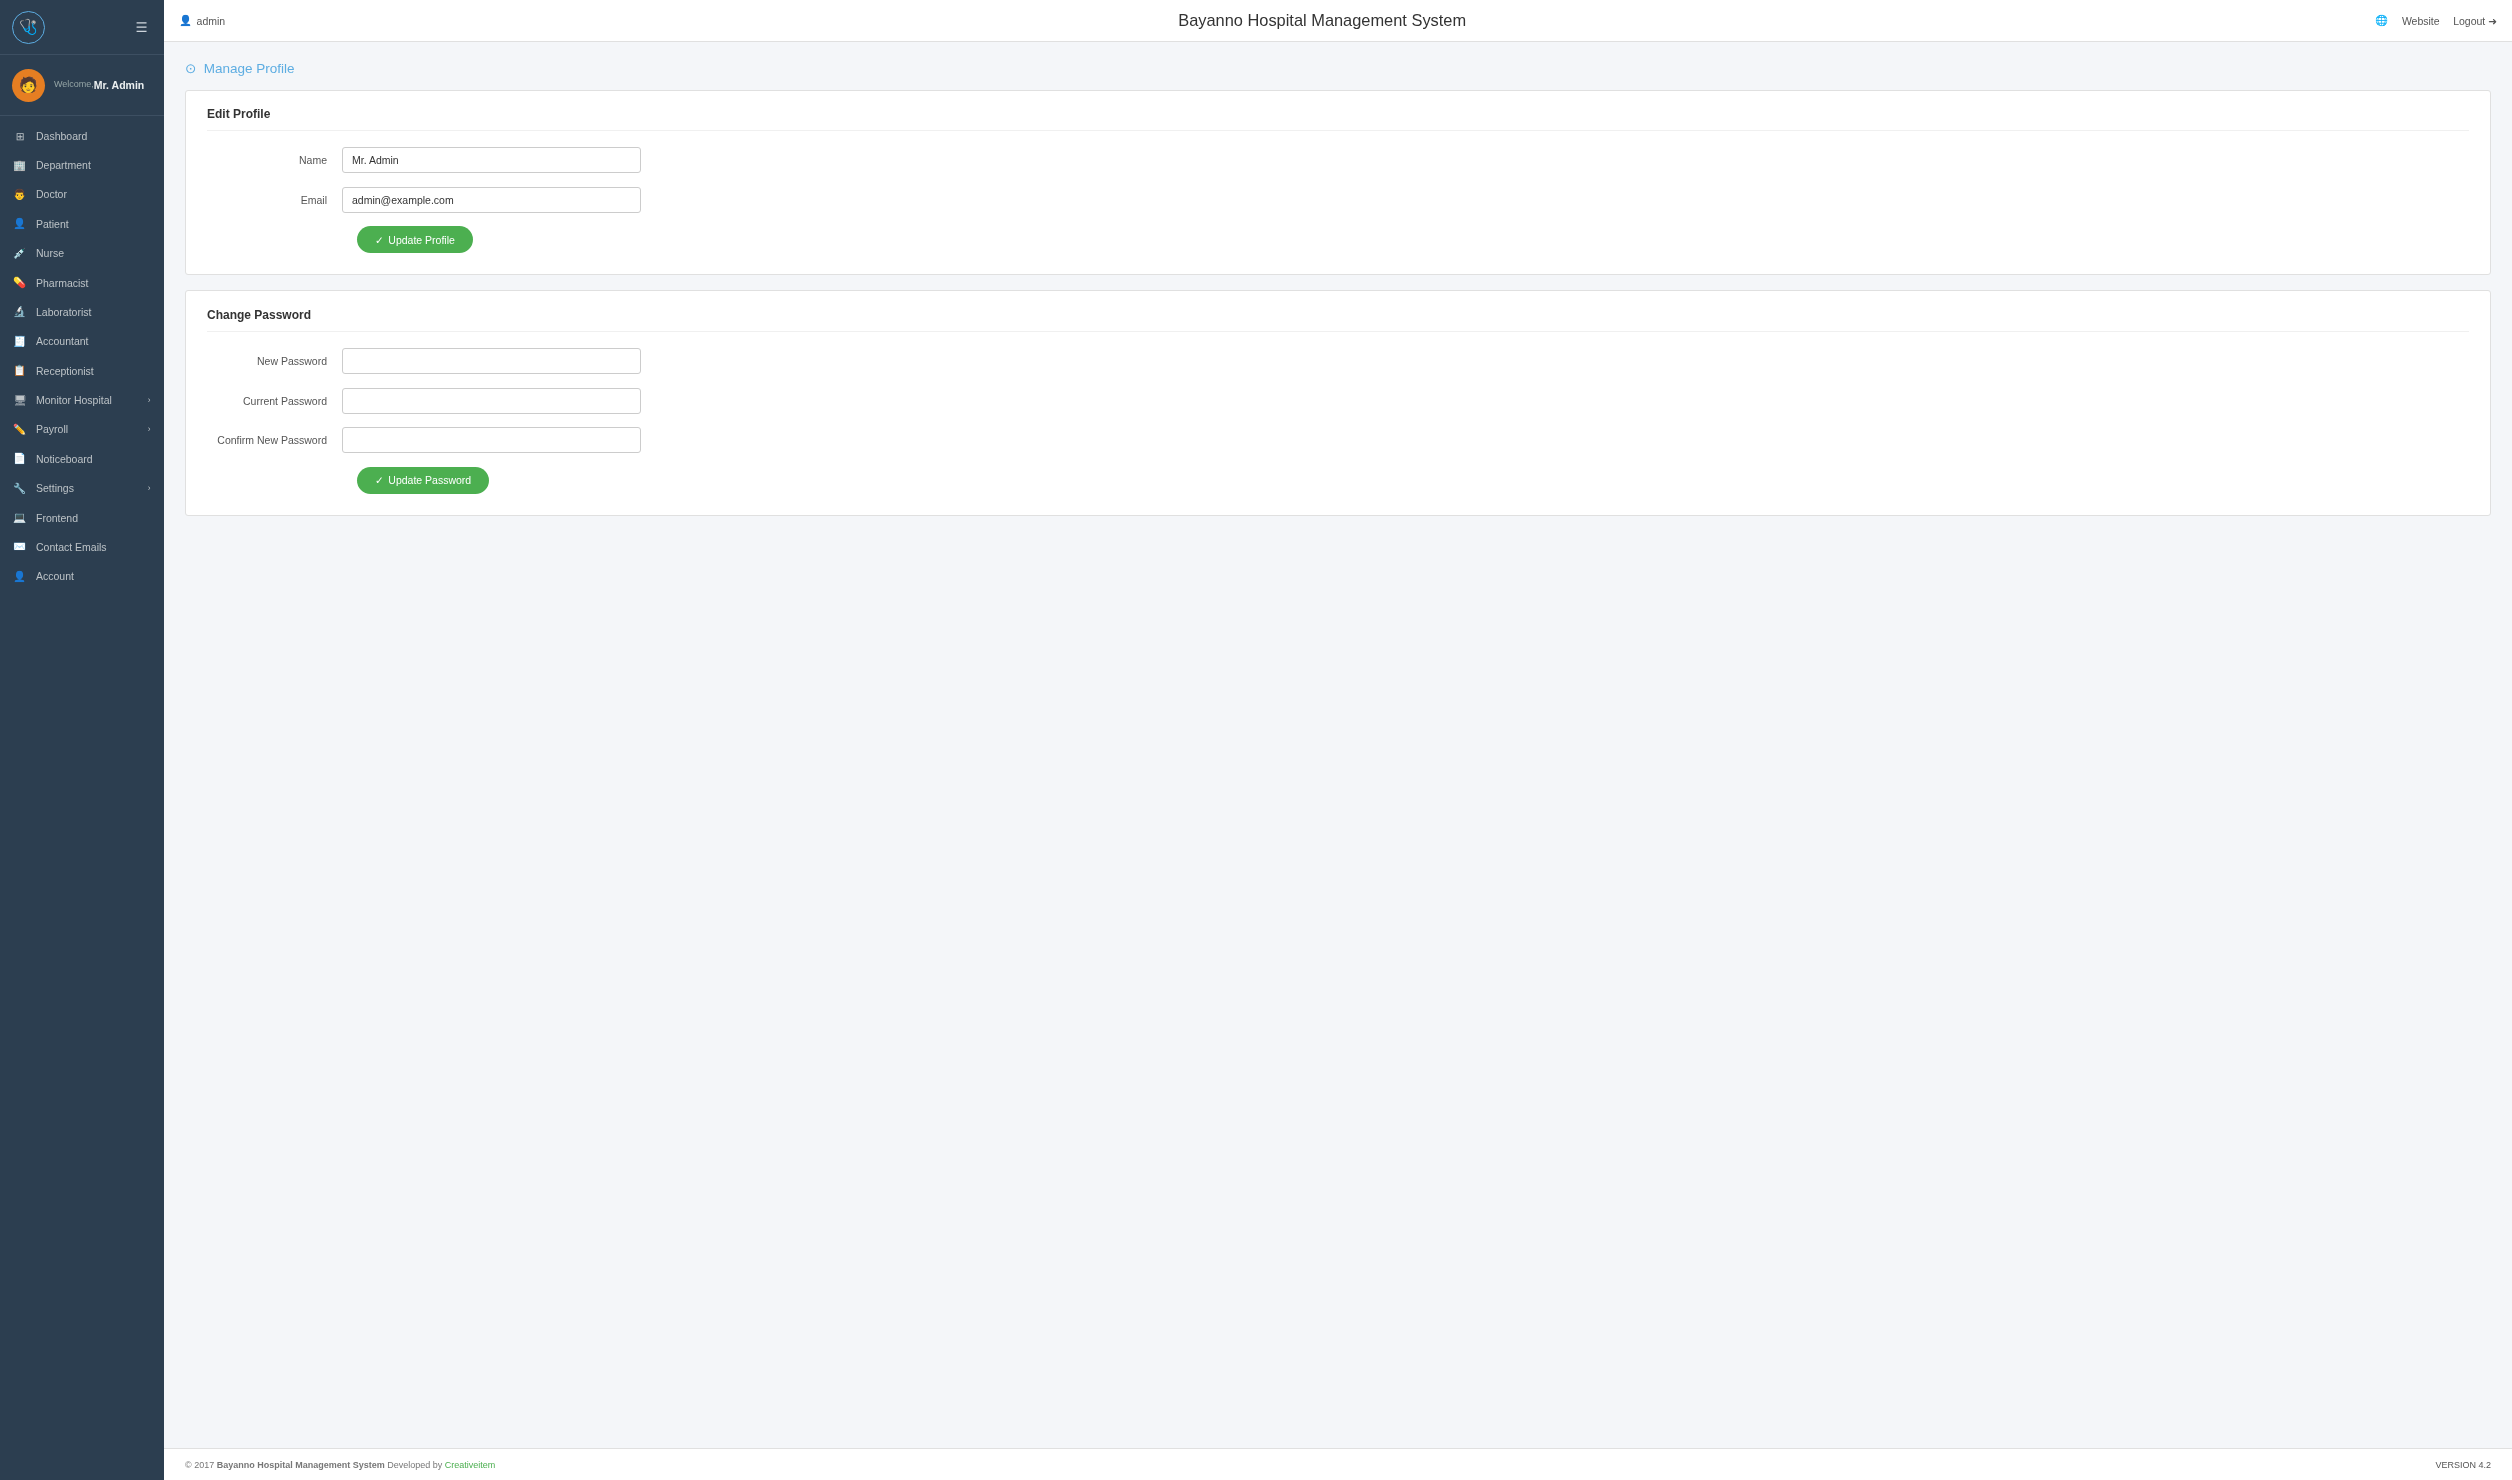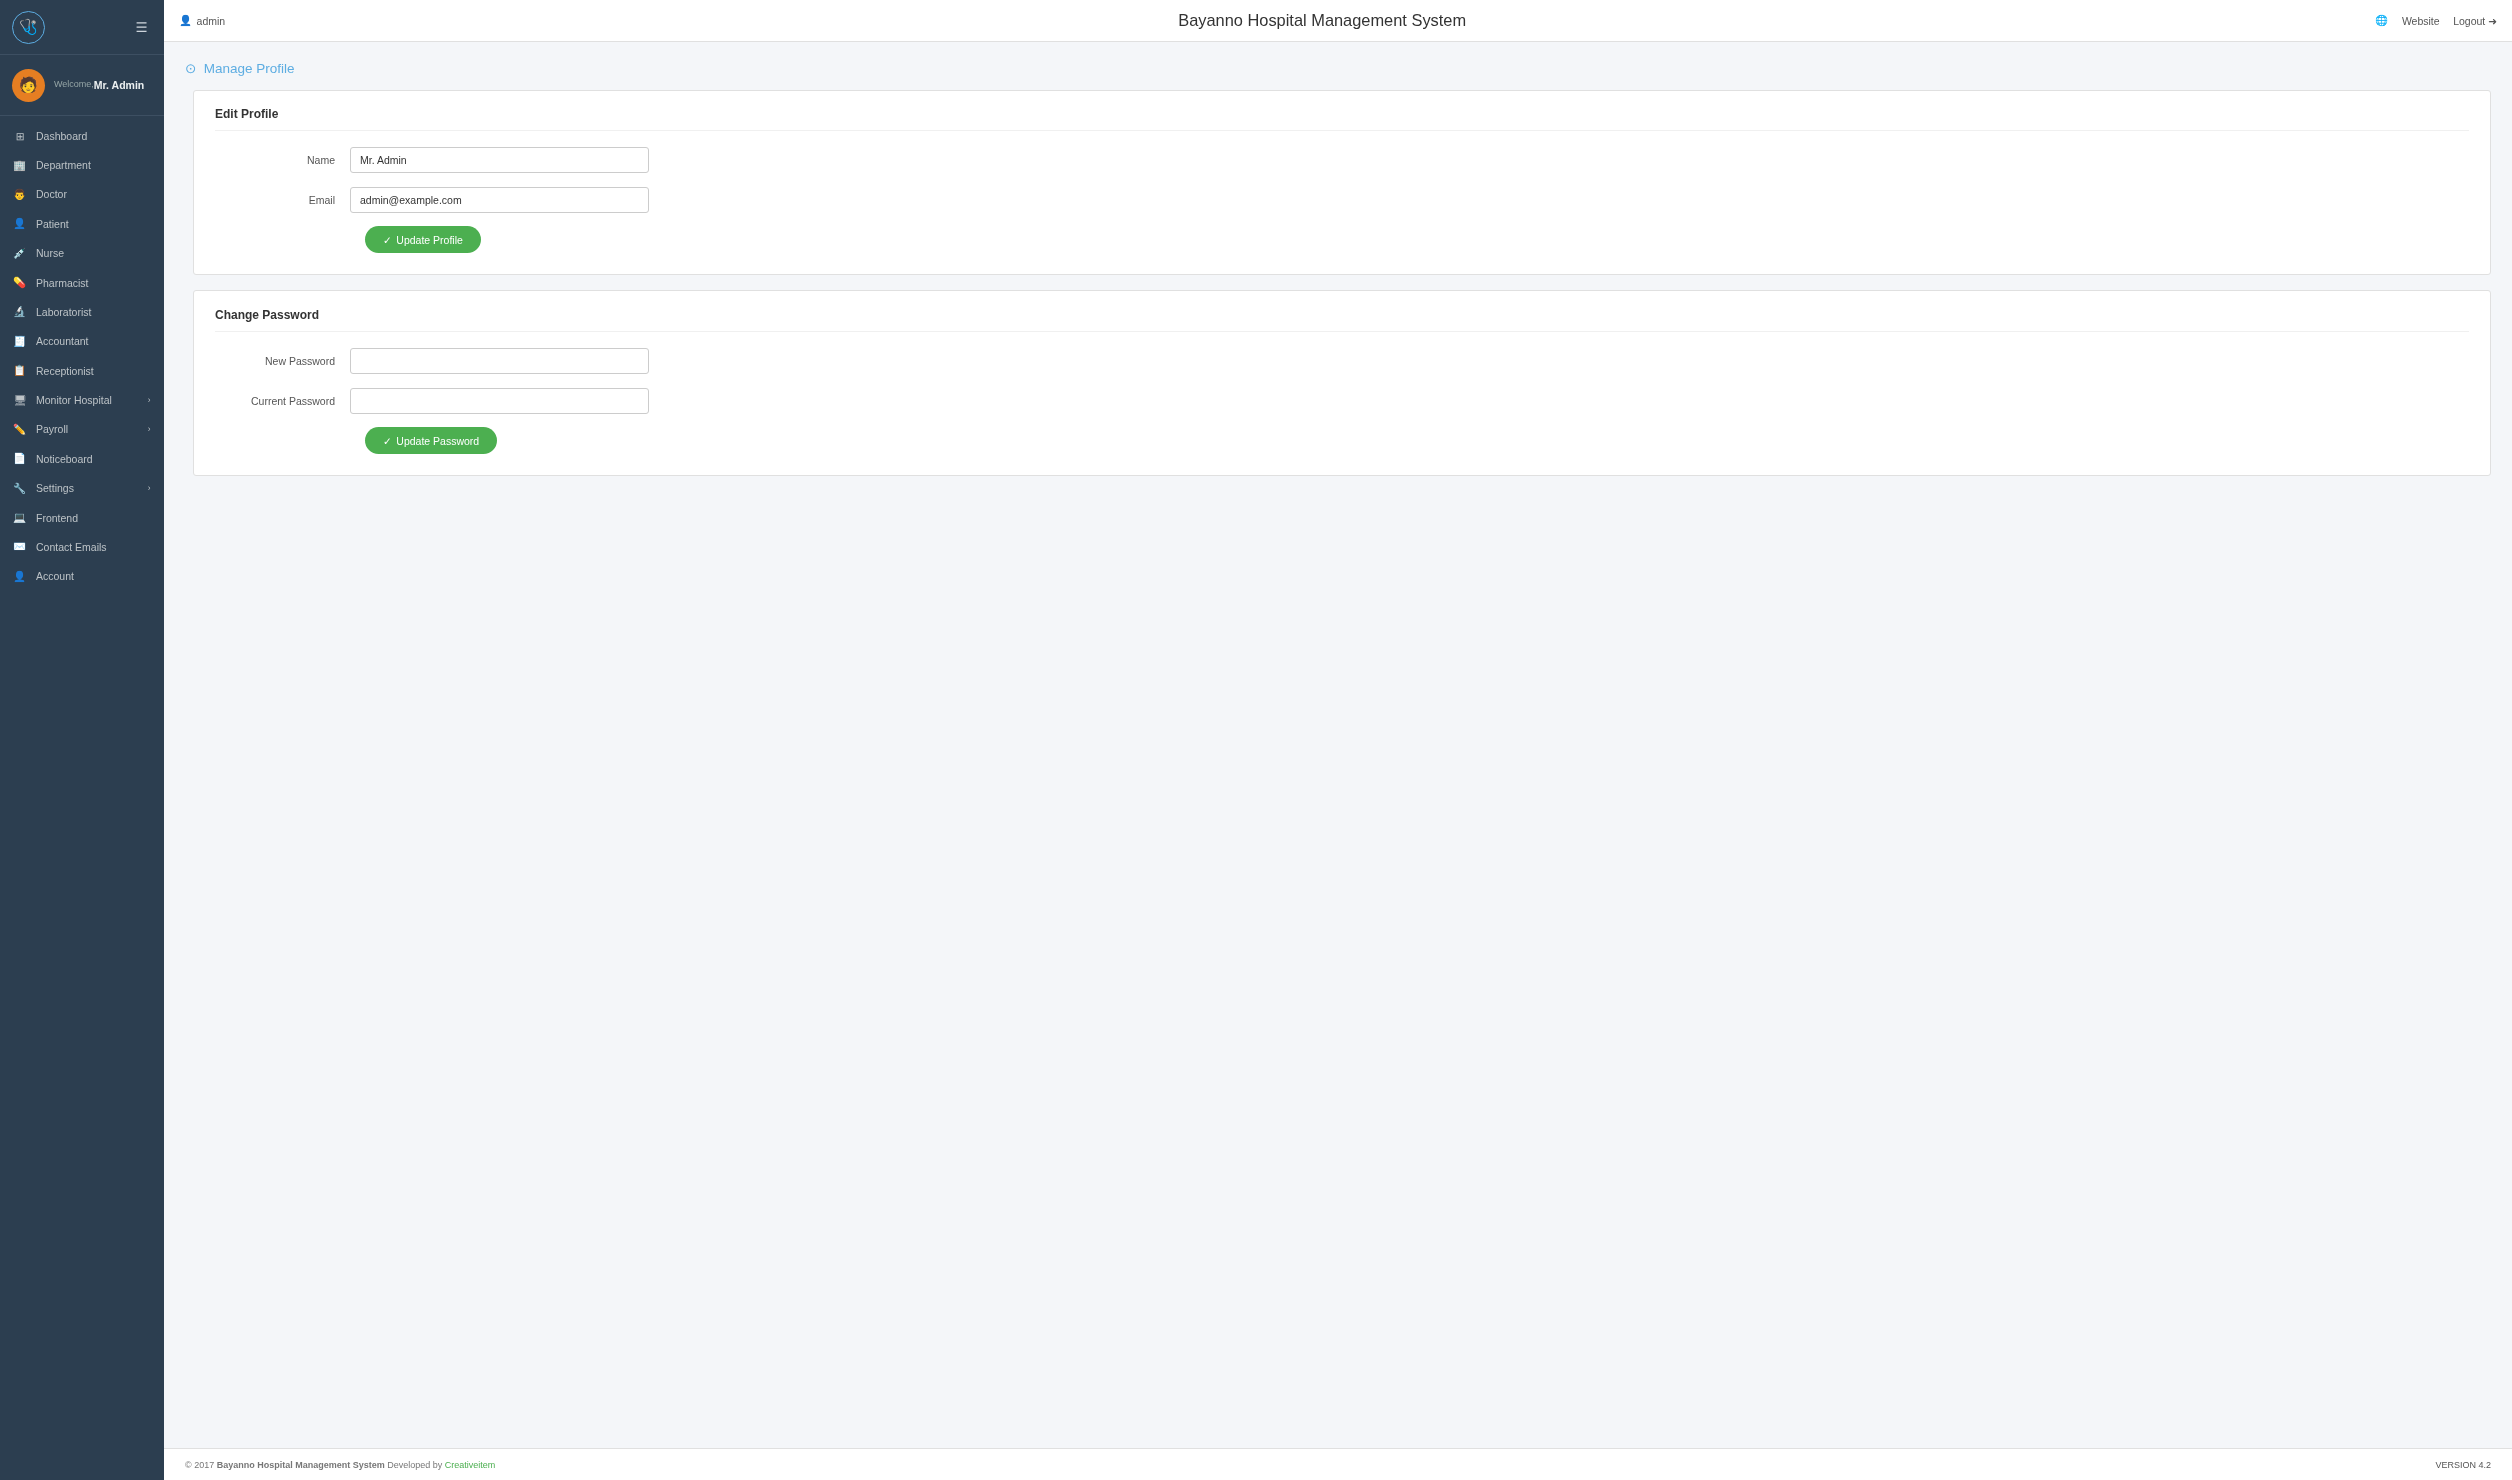--- a/index.html
+++ b/index.html
@@ -93,21 +93,20 @@
       display: flex; align-items: center; gap: 7.5px;
       font-size: 13.5px; color: #5dade2; margin-bottom: 13.5px;
       font-weight: 400;
     }
     .section-card {
       background: white;
       border: 0.7px solid #e0e0e0;
       border-radius: 3px;
       margin-bottom: 15px;
       padding: 16.4px 21px 21px;
-      margin-left: 8px;
     }
     .section-title {
       font-size: 12px; color: #333; font-weight: 600; margin-bottom: 16.4px;
       border-bottom: 0.7px solid #f0f0f0; padding-bottom: 9px;
     }
     .form-row {
       display: flex; align-items: center; margin-bottom: 13.5px;
     }
     .form-label {
       width: 135px; text-align: right; padding-right: 15px;
@@ -288,20 +287,24 @@
       <div class="section-title">Change Password</div>
 
       <div class="form-row">
         <label class="form-label">New Password</label>
         <input type="password" class="form-input" style="">
       </div>
       <div class="form-row">
         <label class="form-label">Current Password</label>
         <input type="password" class="form-input" style="">
       </div>
+      <div class="form-row">
+        <label class="form-label">Confirm New Password</label>
+        <input type="password" class="form-input" style="">
+      </div>
       <div class="btn-row">
         <button class="btn-green">
           <span>✓</span>
           <span>Update Password</span>
         </button>
       </div>
     </div>
   </div>
 
   <div id="footer">

